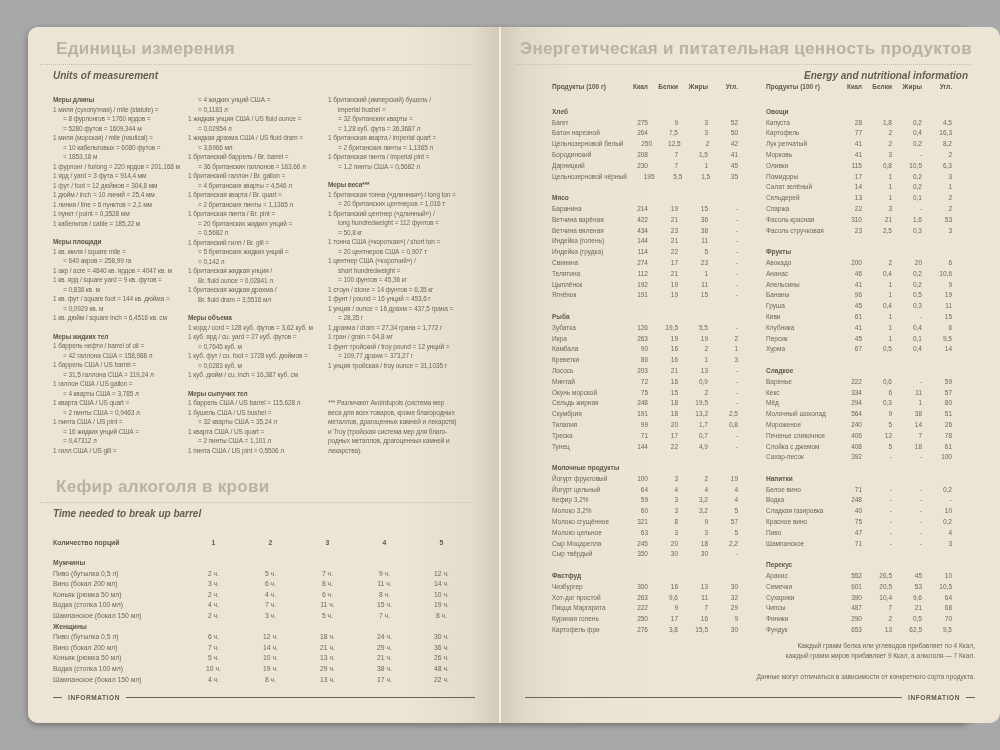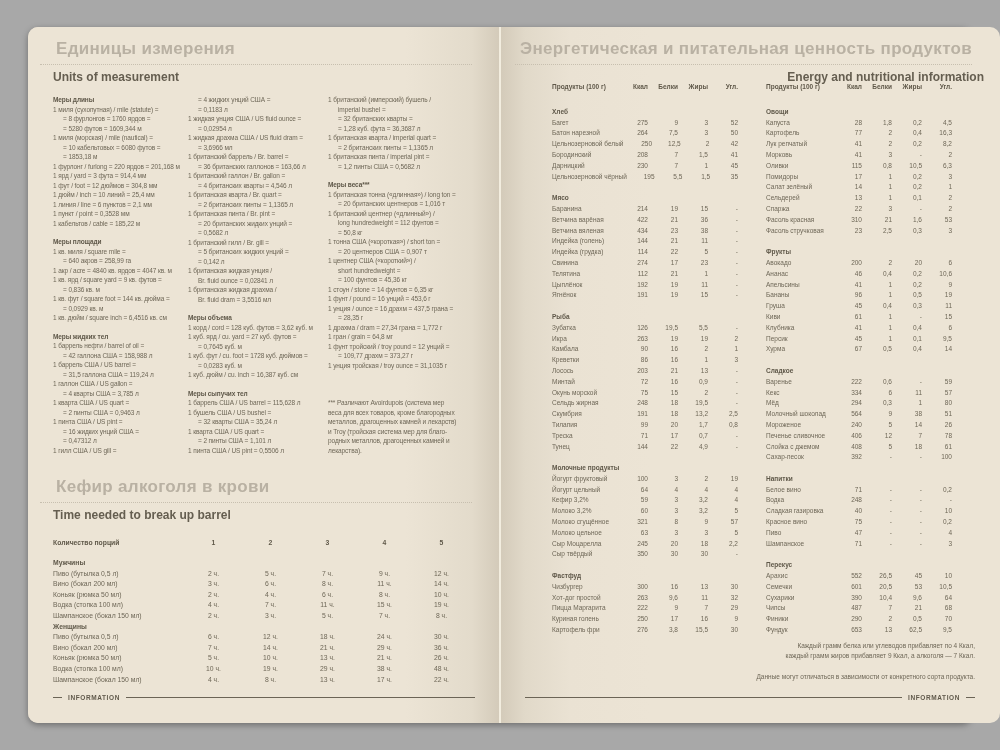--- a/index.html
+++ b/index.html
@@ -15,21 +15,21 @@
   }
   .page{position:absolute;top:0;height:100%;width:472px;}
   .page-left{left:0;border-radius:10px 0 0 10px;
     background:linear-gradient(to right,#ece4d5 0%,#ece4d5 80%,#e3dbcb 94%,#d3cab9 100%);}
   .page-right{left:472px;border-radius:0 10px 10px 0;
     background:linear-gradient(to right,#d3cab9 0%,#e1d9c9 5%,#eae2d3 14%,#ece4d5 30%,#ece4d5 100%);padding-left:28px;}
   .spine-edge{position:absolute;left:471px;top:0;width:2px;height:100%;background:rgba(250,245,232,0.8);}
 
   .title-wrap{position:absolute;border-bottom:1px dotted #c7bfaf;padding-bottom:5px;}
   .page-title{font-size:17px;font-weight:700;letter-spacing:0.3px;color:#b9b1a3;}
-  .subtitle{position:absolute;font-size:12px;font-weight:700;color:#655e50;}
+  .subtitle{position:absolute;font-size:10px;font-weight:700;color:#655e50;font-style:italic;}
 
   
   .ucol{position:absolute;top:68px;font-size:6.5px;line-height:9.5px;color:#6e6757;letter-spacing:-0.1px;}
   .ublock{margin-top:9px;}
   .ublock:first-child{margin-top:0;}
   .ublock-note{margin-top:28px;}
   .ublock-h{font-weight:700;color:#5f5849;}
   .unit-line{white-space:nowrap;}
   .unit-line.ind{padding-left:10px;}
 
@@ -309,21 +309,21 @@
       <div class="footer-tick"></div>
       <div class="footer-label">INFORMATION</div>
       <div class="footer-line"></div>
     </div>
   </div>
 
   <div class="page page-right">
     <div class="title-wrap" style="left:15px;right:28px;top:12px;text-align:right;">
       <div class="page-title">Энергетическая и питательная ценность продуктов</div>
     </div>
-    <div class="subtitle" style="right:16px;top:43px;text-align:right;">Energy and nutritional information</div>
+    <div class="subtitle" style="right:32px;top:43px;text-align:right;">Energy and nutritional information</div>
 
     <div class="fgroup fg-left">
       <div class="frow fhead">
         <div class="flabel">Продукты (100 г)</div>
         <div class="fcell">Ккал</div>
         <div class="fcell">Белки</div>
         <div class="fcell">Жиры</div>
         <div class="fcell">Угл.</div>
       </div>
       <div>

